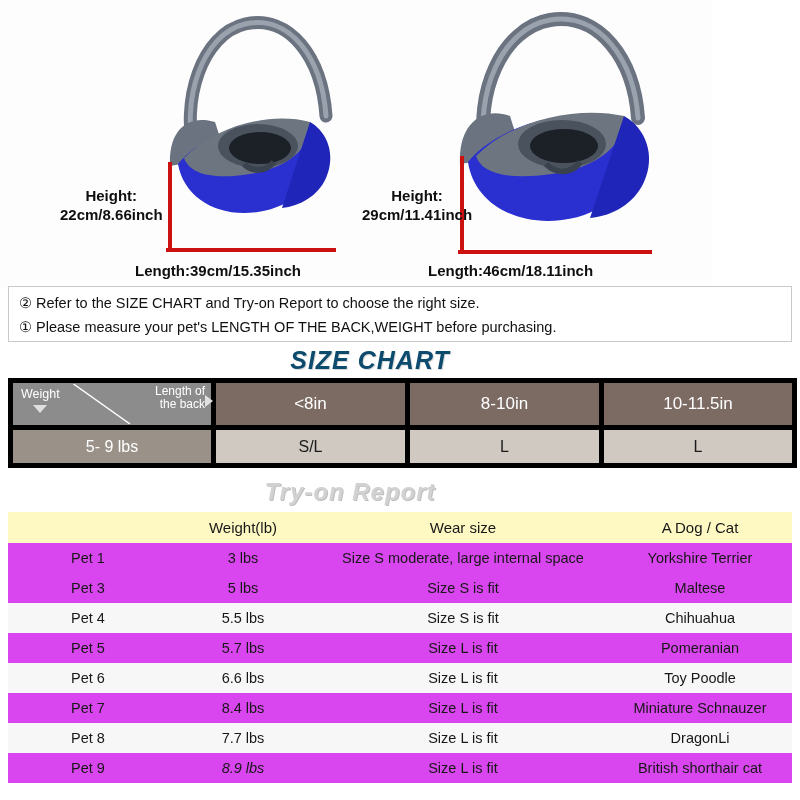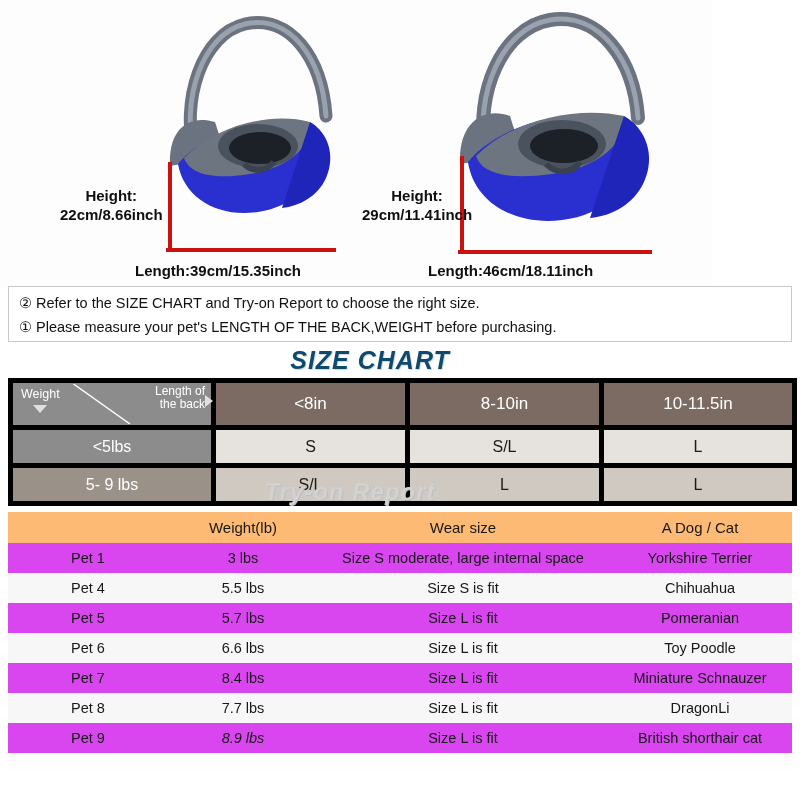--- a/index.html
+++ b/index.html
@@ -182,21 +182,21 @@
     table-layout: fixed;
   }
   .tryon-table td {
     text-align: center;
     font-size: 14.5px;
     height: 28px;
     color: #181818;
     border: none;
   }
   .tryon-table tr.head td {
-    background: #fdba74;
+    background: #fef9c3;
     font-size: 15px;
     height: 29px;
   }
   .tryon-table tr.odd td { background: #f7f7f7; }
   .tryon-table tr.even td { background: #d946ef; }
   .italic-num { font-style: italic; }
 </style>
 </head>
 <body>
 
@@ -272,26 +272,20 @@
               <span>the back</span>
             </span>
             <span class="arrow-right"></span>
           </div>
         </td>
         <td>&lt;8in</td>
         <td>8-10in</td>
         <td>10-11.5in</td>
       </tr>
       <tr>
-        <td class="rowhead">&lt;5lbs</td>
-        <td class="cell-a">S</td>
-        <td class="cell-a">S/L</td>
-        <td class="cell-a">L</td>
-      </tr>
-      <tr>
         <td class="rowhead alt">5- 9 lbs</td>
         <td class="cell-b">S/L</td>
         <td class="cell-b">L</td>
         <td class="cell-b">L</td>
       </tr>
     </tbody>
   </table>
 
   <div class="sec-title tryon-title">Try-on Report</div>
 
@@ -308,20 +302,26 @@
         <td>Weight(lb)</td>
         <td>Wear size</td>
         <td>A Dog / Cat</td>
       </tr>
       <tr class="even">
         <td>Pet 1</td>
         <td>3 lbs</td>
         <td>Size S moderate, large internal space</td>
         <td>Yorkshire Terrier</td>
       </tr>
+      <tr class="even">
+        <td>Pet 3</td>
+        <td>5 lbs</td>
+        <td>Size S is fit</td>
+        <td>Maltese</td>
+      </tr>
       <tr class="odd">
         <td>Pet 4</td>
         <td>5.5 lbs</td>
         <td>Size S is fit</td>
         <td>Chihuahua</td>
       </tr>
       <tr class="even">
         <td>Pet 5</td>
         <td>5.7 lbs</td>
         <td>Size L is fit</td>

